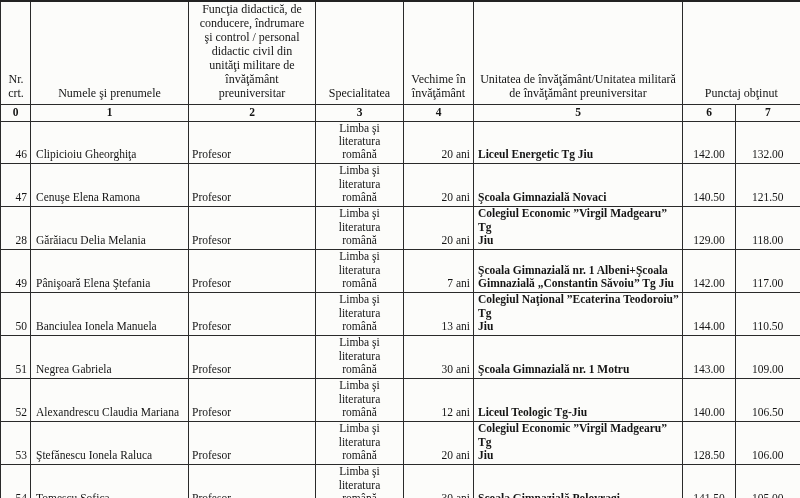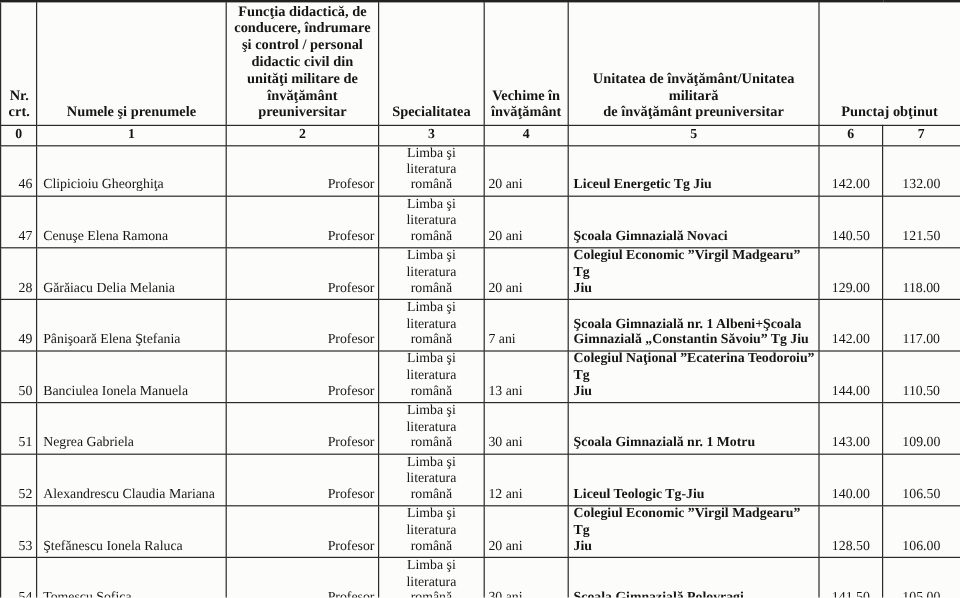--- a/index.html
+++ b/index.html
@@ -27,42 +27,42 @@
   td, th {
     border: 1px solid #2a2a2a;
     padding: 0 3px 2px 3px;
     vertical-align: bottom;
     font-size: 11.5px;
     line-height: 1.16;
     overflow: hidden;
   }
   
   tr.hdr th {
-    font-weight: bold;
+    font-weight: normal;
     font-size: 12px;
     text-align: center;
     white-space: pre-line;
     padding-bottom: 3px;
   }
   tr.hdr th.nr-h { text-align: center; padding-left: 4px; }
   
   tr.idx td {
     font-weight: bold;
     text-align: center;
     height: 15px;
     padding: 0 0 1px 0;
     font-size: 11.5px;
   }
   
   tr.data { height: 34.5px; }
   tr.data td.nr     { text-align: right; }
   tr.data td.nume   { text-align: left; padding-left: 5px; }
-  tr.data td.funct  { text-align: right; }
+  tr.data td.funct  { text-align: left; }
   tr.data td.spec   { text-align: center; white-space: pre-line; }
-  tr.data td.vech   { text-align: left; }
+  tr.data td.vech   { text-align: right; }
   tr.data td.unit   { text-align: left; padding-left: 4px; white-space: pre-line; font-weight: bold; }
   tr.data td.p6,
   tr.data td.p7     { text-align: center; }
   tr.hdr { height: 103px; }
 </style>
 </head>
 <body>
 
 <table class="doc">
   <colgroup>

